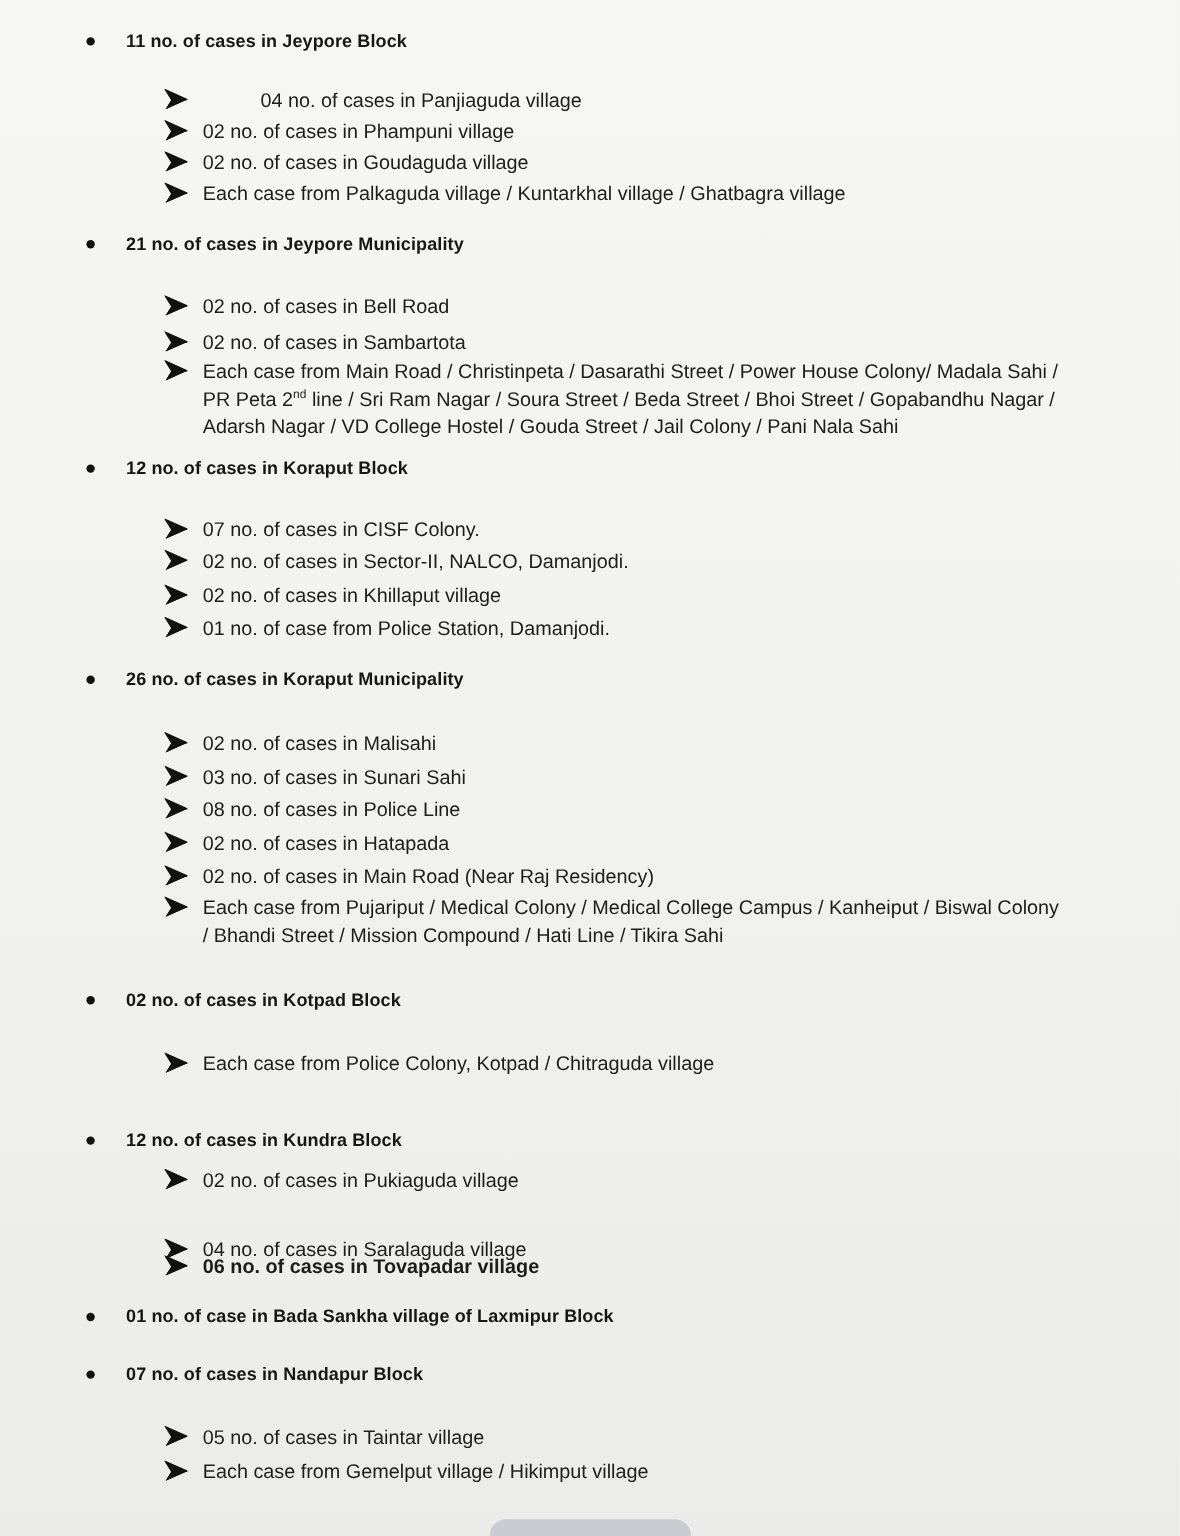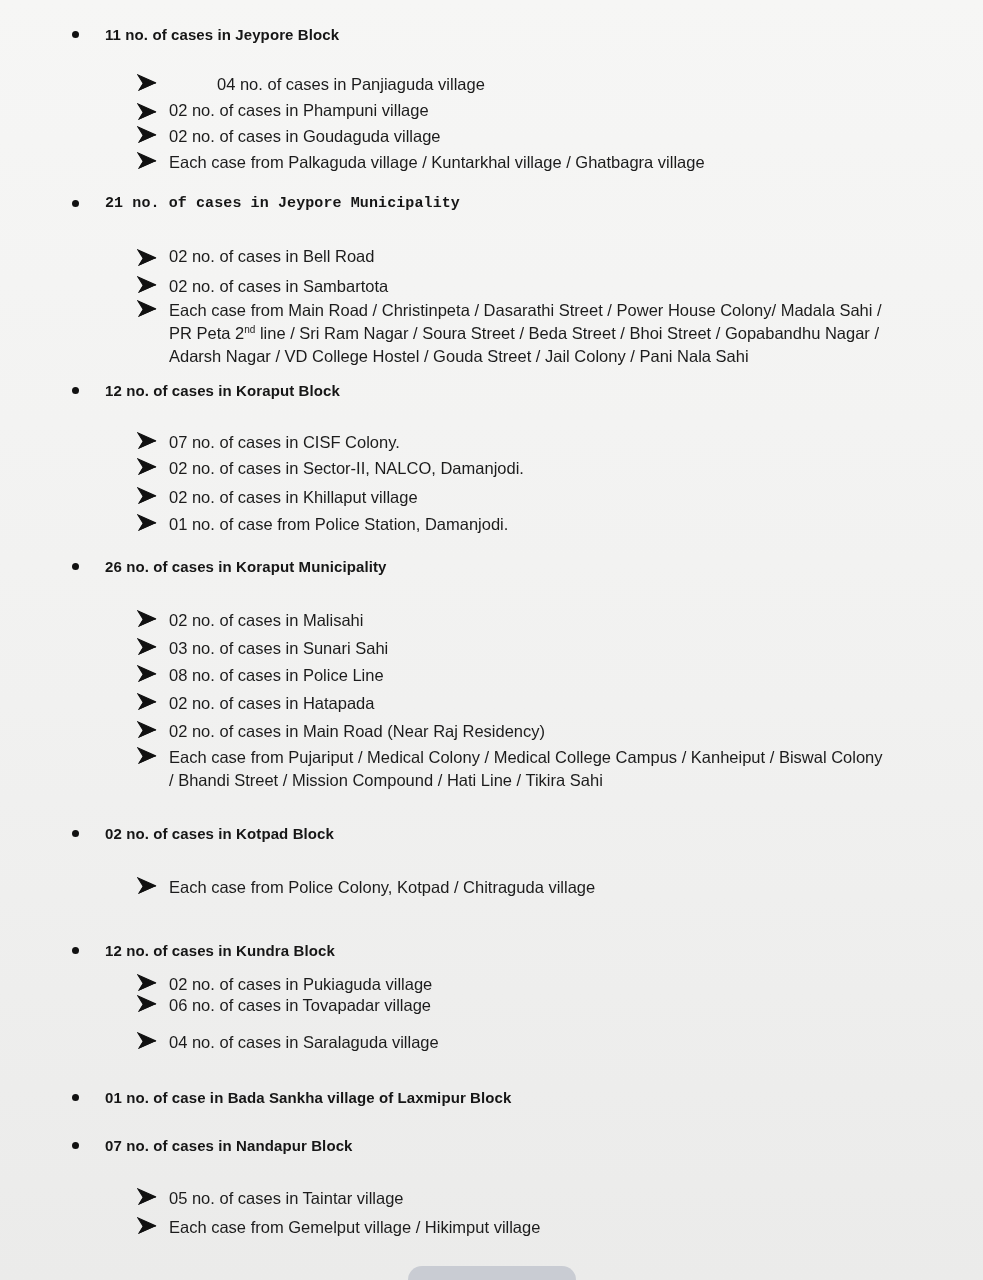--- a/index.html
+++ b/index.html
@@ -96,44 +96,44 @@
   <div class="heading" style="top:26px;">
     <span class="bullet"></span>
     <span class="heading-text">11 no. of cases in Jeypore Block</span>
   </div>
   <div class="sub" style="top:73px;gap:48px;">
     <svg class="arrow">
         <use href="#arrowhead"></use>
       </svg>
     <span class="sub-text">04 no. of cases in Panjiaguda village</span>
   </div>
-  <div class="sub" style="top:99px;align-items:flex-end;">
+  <div class="sub" style="top:99px;">
     <svg class="arrow">
         <use href="#arrowhead"></use>
       </svg>
     <span class="sub-text">02 no. of cases in Phampuni village</span>
   </div>
   <div class="sub" style="top:125px;">
     <svg class="arrow">
         <use href="#arrowhead"></use>
       </svg>
     <span class="sub-text">02 no. of cases in Goudaguda village</span>
   </div>
   <div class="sub" style="top:151px;">
     <svg class="arrow">
         <use href="#arrowhead"></use>
       </svg>
     <span class="sub-text">Each case from Palkaguda village / Kuntarkhal village / Ghatbagra village</span>
   </div>
 
-  <div class="heading" style="top:195px;font-family:Liberation Mono, monospace;">
+  <div class="heading" style="top:195px;">
     <span class="bullet"></span>
     <span class="heading-text">21 no. of cases in Jeypore Municipality</span>
   </div>
-  <div class="sub" style="top:245px;align-items:flex-end;">
+  <div class="sub" style="top:245px;">
     <svg class="arrow">
         <use href="#arrowhead"></use>
       </svg>
     <span class="sub-text">02 no. of cases in Bell Road</span>
   </div>
   <div class="sub" style="top:275px;">
     <svg class="arrow">
         <use href="#arrowhead"></use>
       </svg>
     <span class="sub-text">02 no. of cases in Sambartota</span>
@@ -236,21 +236,21 @@
   <div class="heading" style="top:922px;margin-top:20px;">
     <span class="bullet"></span>
     <span class="heading-text">12 no. of cases in Kundra Block</span>
   </div>
   <div class="sub" style="top:973px;">
     <svg class="arrow">
         <use href="#arrowhead"></use>
       </svg>
     <span class="sub-text">02 no. of cases in Pukiaguda village</span>
   </div>
-  <div class="sub" style="top:994px;">
+  <div class="sub" style="top:1045px;font-weight:bold;">
     <svg class="arrow">
         <use href="#arrowhead"></use>
       </svg>
     <span class="sub-text">06 no. of cases in Tovapadar village</span>
   </div>
   <div class="sub" style="top:1031px;">
     <svg class="arrow">
         <use href="#arrowhead"></use>
       </svg>
     <span class="sub-text">04 no. of cases in Saralaguda village</span>

